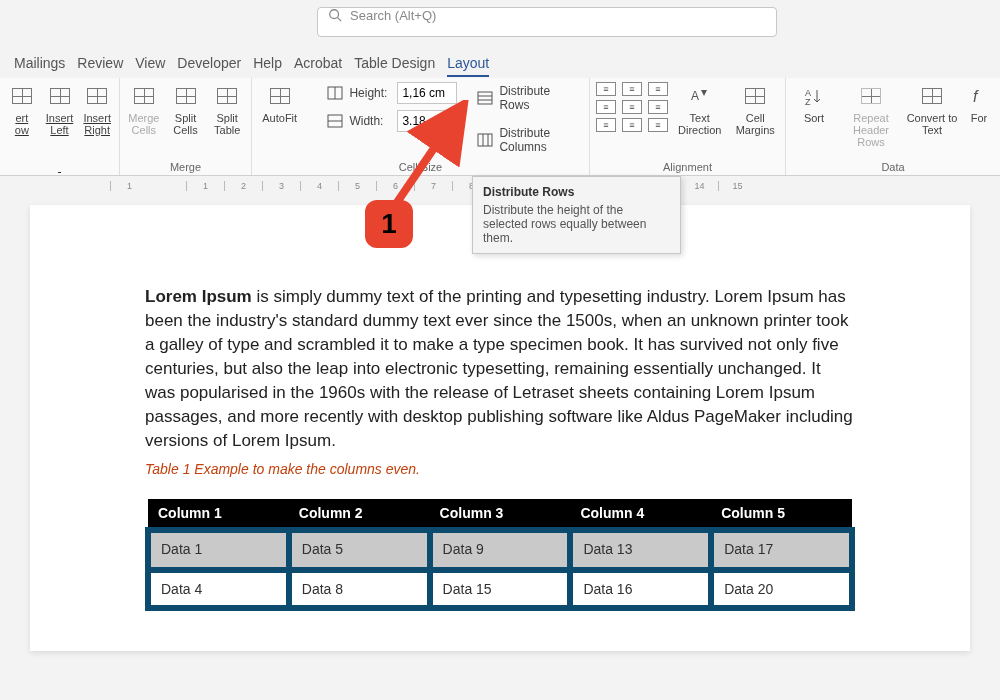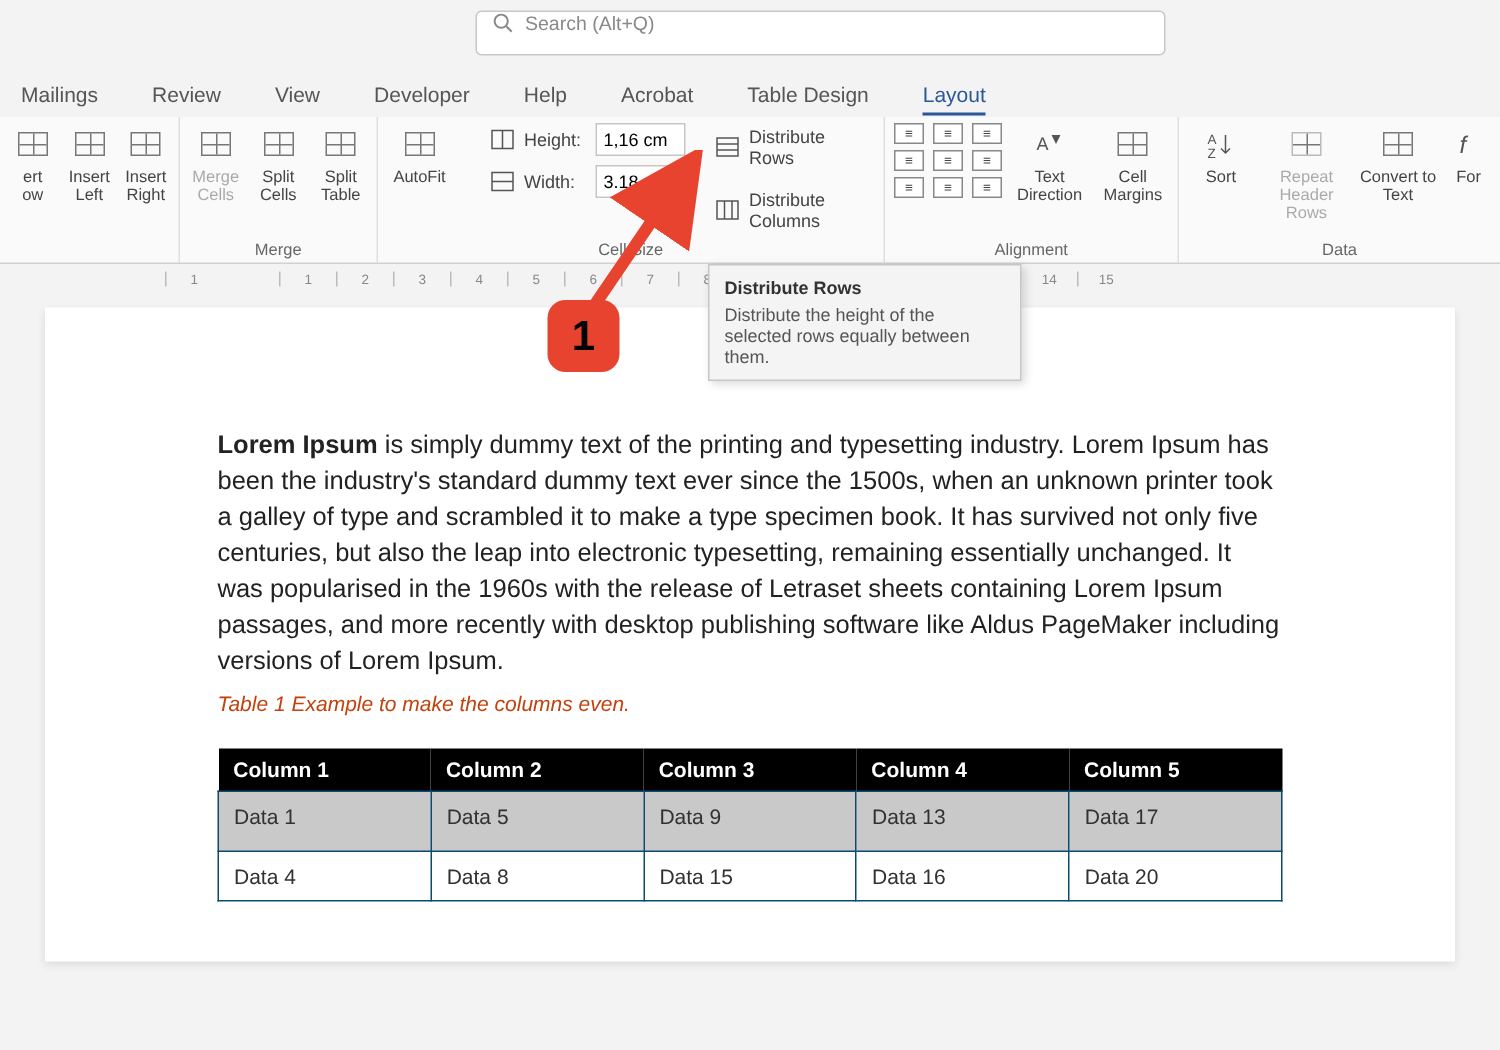--- a/index.html
+++ b/index.html
@@ -4,21 +4,21 @@
 <style>
 * { box-sizing: border-box; margin: 0; padding: 0; font-family: "Segoe UI", sans-serif; }
 body { background: #f3f3f3; width: 1000px; height: 700px; overflow: hidden; color: #323130; }
 
 
 .searchbar { position: absolute; left: 317px; top: 7px; width: 460px; height: 30px; background: #fff; border: 1px solid #c7c7c7; border-radius: 4px; display: flex; align-items: flex-start; padding: 0 10px; color: #8a8886; }
 .searchbar .icon { margin-right: 8px; font-size: 14px; }
 .searchbar span { font-size: 13px; }
 
 
-.tabs { position: absolute; left: 0; top: 55px; display: flex; gap: 36px; padding-left: 14px; font-size: 14px; color: #555; }
+.tabs { position: absolute; left: 0; top: 55px; display: flex; gap: 12px; padding-left: 14px; font-size: 14px; color: #555; }
 .tabs .tab { cursor: pointer; padding-bottom: 4px; }
 .tabs .tab.active { color: #2b579a; border-bottom: 2px solid #2b579a; }
 
 
 .ribbon { position: absolute; left: 0; top: 78px; width: 1000px; height: 98px; background: #fafafa; border-bottom: 1px solid #d0d0d0; display: flex; }
 .group { display: flex; flex-direction: column; justify-content: space-between; border-right: 1px solid #e1dfdd; height: 100%; padding: 4px 6px 2px 6px; position: relative; }
 .group .label { font-size: 11px; color: #666; text-align: center; margin-top: 2px; }
 .group .row { display: flex; align-items: flex-start; gap: 6px; }
 .rib-btn { display: flex; flex-direction: column; align-items: center; justify-content: flex-start; width: 44px; text-align: center; font-size: 11px; color: #444; cursor: pointer; }
 .rib-btn.disabled { color: #aaa; }
@@ -40,21 +40,21 @@
 .ruler { position: absolute; left: 0; top: 176px; width: 1000px; height: 20px; background: #f3f3f3; font-size: 9px; color: #888; display: flex; align-items: center; padding-left:110px; gap: 0; overflow:hidden; }
 .ruler .tick { width:38px; text-align:center; border-left:1px solid #bbb; }
 
 
 .page { position: absolute; left: 30px; top: 205px; width: 940px; background: #fff; padding: 80px 115px 40px 115px; box-shadow: 0 2px 6px rgba(0,0,0,.1); }
 .body-text { font-size: 17px; line-height: 24px; color: #222; }
 .body-text b { font-weight: 700; margin-top: 20px; }
 .caption { color: #c2410c; font-style: italic; font-size: 14px; margin-top: 8px; margin-bottom: 22px; }
 .table { width: 100%; border-collapse: collapse; font-size: 14px; }
 .table th { background: #000; color: #fff; text-align: left; padding: 6px 10px; font-weight: 600; }
-.table td { padding: 8px 10px; border: 1px solid #0c4a6e; }
+.table td { padding: 8px 10px; border: 6px solid #0c4a6e; }
 .table tr.tall td { height: 40px; vertical-align: top; }
 .table tr.shade td { background: #c9c9c9; }
 
 
 .tooltip { position: absolute; left: 472px; top: 176px; width: 209px; background: #f4f4f4; border: 1px solid #c8c6c4; box-shadow: 2px 2px 6px rgba(0,0,0,.15); padding: 8px 10px; font-size: 12px; color: #555; z-index: 50; }
 .tooltip .tt-title { font-weight: 600; color: #333; margin-bottom: 4px; }
 
 
 .arrow-svg { position: absolute; left: 360px; top: 100px; z-index: 60; pointer-events:none;}
 .badge { position: absolute; left: 365px; top: 200px; width: 48px; height: 48px; background: #e8432e; border-radius: 12px; display: flex; align-items: center; justify-content: center; color: #000; font-size: 28px; font-weight: 700; z-index: 61; }
@@ -83,21 +83,21 @@
     <div class="tab">View</div>
     <div class="tab">Developer</div>
     <div class="tab">Help</div>
     <div class="tab">Acrobat</div>
     <div class="tab">Table Design</div>
     <div class="tab active">Layout</div>
   </div>
 
 <div class="ribbon">
 
-  <div class="group" style="width:120px;">
+  <div class="group" style="width:120px;text-decoration:underline;">
     <div class="row">
       <div class="rib-btn">
           <div class="ico">
             <div class="ticon"></div>
           </div>
           <div class="txt"><span>ert</span><br><span>ow</span></div>
         </div>
       <div class="rib-btn">
           <div class="ico">
             <div class="ticon"></div>

